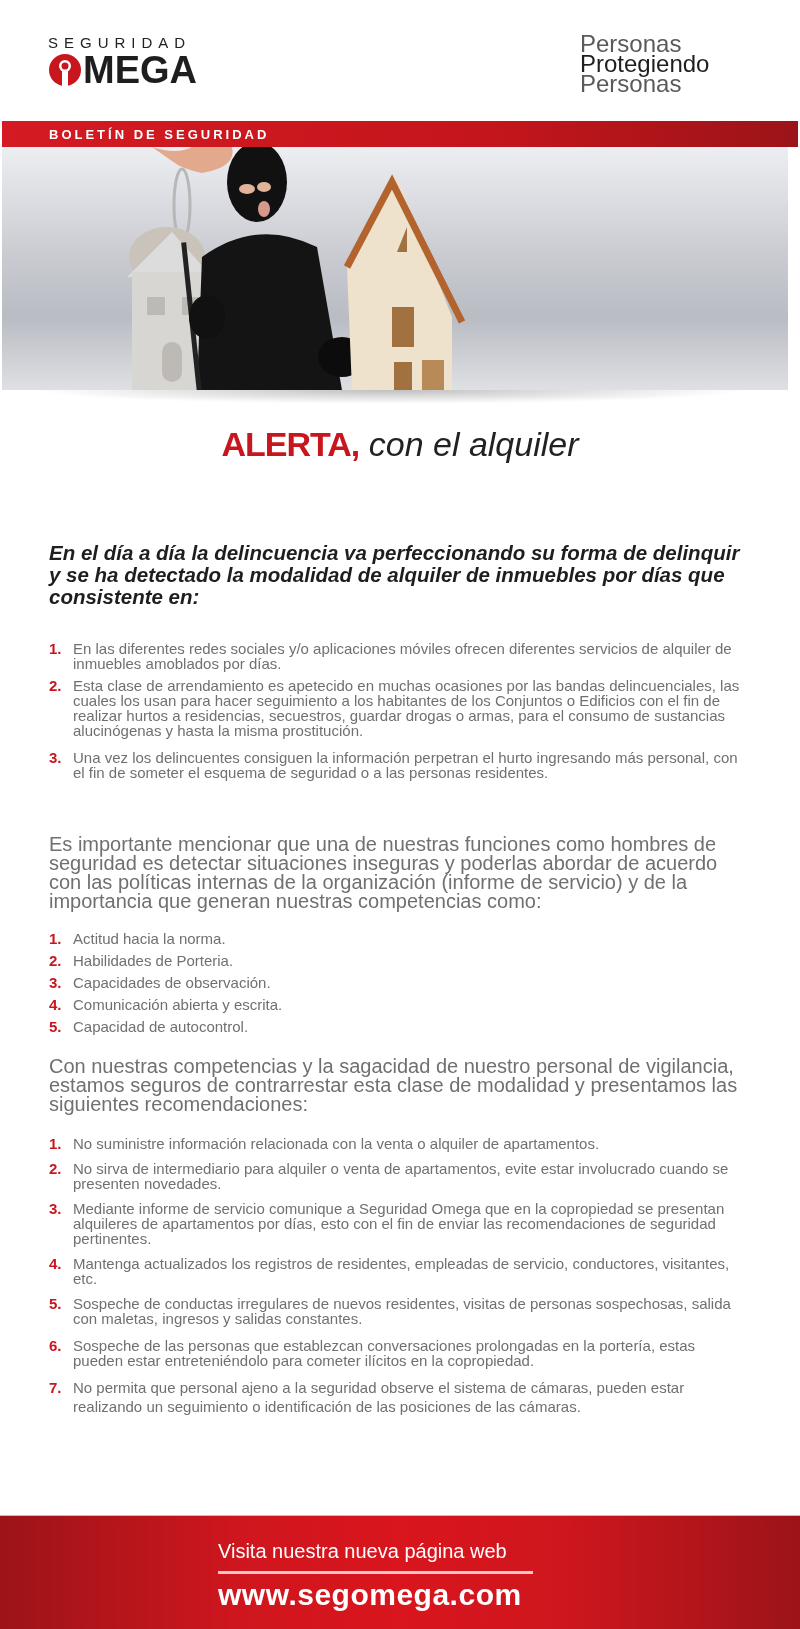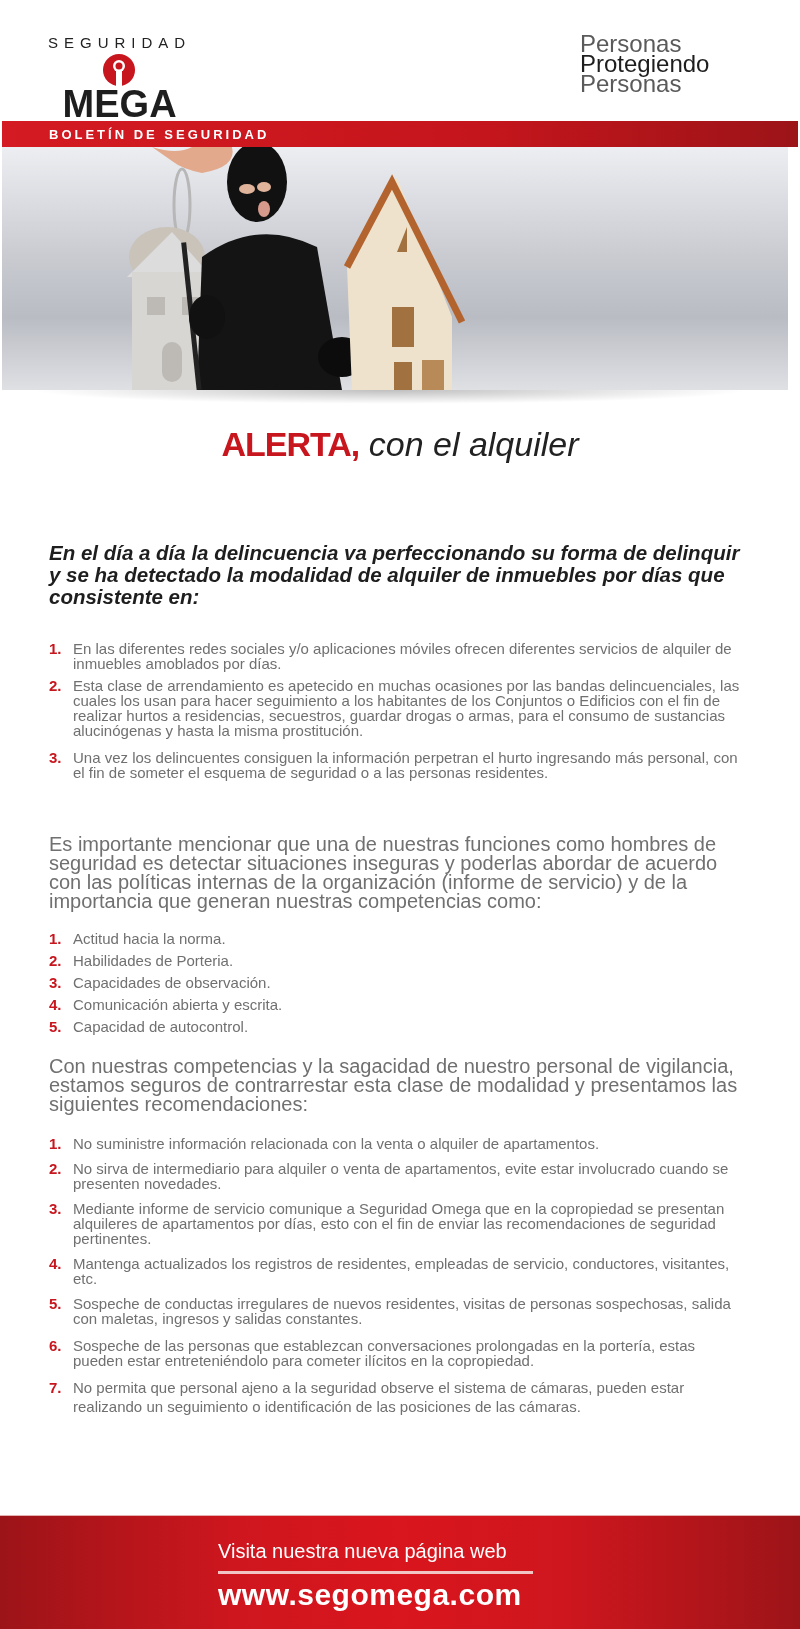--- a/index.html
+++ b/index.html
@@ -3,21 +3,21 @@
   <meta charset="utf-8">
   <style>
     * { box-sizing: border-box; margin: 0; padding: 0; }
     html, body { width: 800px; background: #ffffff; }
     body { font-family: "Liberation Sans", sans-serif; color: #6b6b6b; position: relative; height: 1629px; overflow: hidden; }
 
     
     .header { position: absolute; top: 0; left: 0; width: 800px; height: 120px; padding-left: 12px; }
     .logo { position: absolute; left: 48px; top: 34px; }
     .logo-top { font-family: "Liberation Sans", sans-serif; font-size: 15px; letter-spacing: 6px; color: #222; font-weight: 400; }
-    .logo-main { display: flex; align-items: center; margin-top: 2px; flex-direction: column; }
+    .logo-main { display: flex; align-items: center; margin-top: 2px; }
     .logo-o { width: 34px; height: 34px; position: relative; margin-right: 1px; }
     .logo-word { font-family: "Liberation Sans", sans-serif; font-weight: 700; font-size: 38px; color: #1e1e1e; letter-spacing: 0px; line-height: 34px; }
     .tagline { position: absolute; left: 580px; top: 34px; font-size: 24px; line-height: 20px; color: #5a5a5a; }
     .tagline .bold { font-weight: 400; color: #1e1e1e; }
 
     
     .bulletin { position: absolute; left: 2px; top: 121px; width: 796px; height: 26px; background: linear-gradient(90deg, #d41a22 0%, #c5151c 60%, #9c1418 100%); }
     .bulletin span { position: absolute; left: 47px; top: 6px; color: #fff; font-weight: 700; font-size: 13px; letter-spacing: 3px; }
 
     

